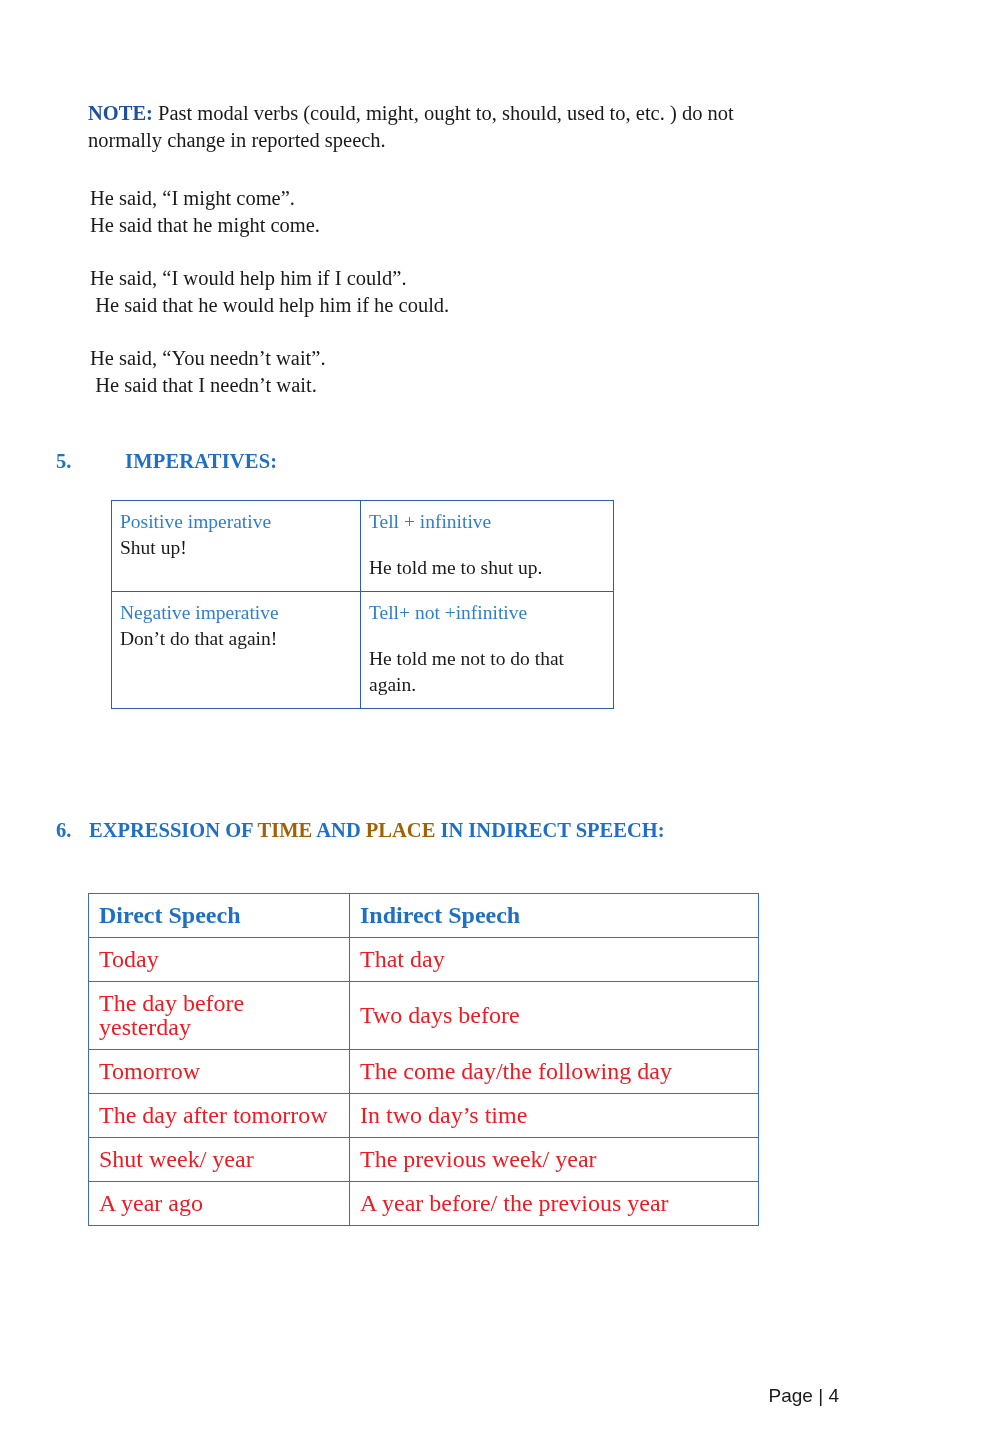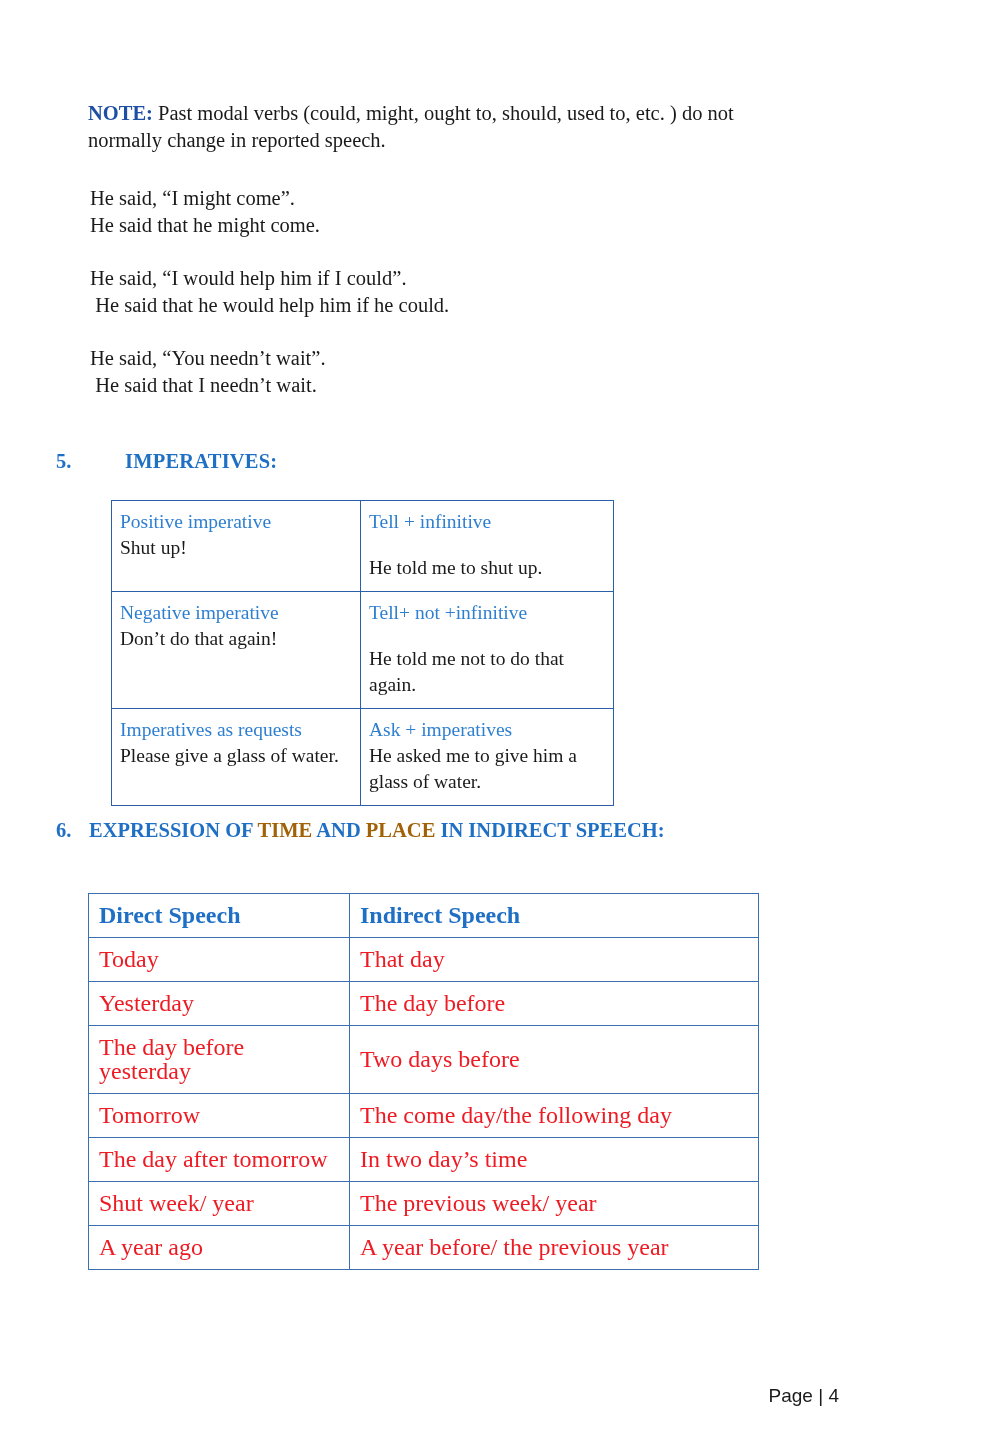--- a/index.html
+++ b/index.html
@@ -182,51 +182,37 @@
         <td class="col1">
           <span class="blue-head">Negative imperative</span>
           <span class="blk">Don’t do that again!</span>
         </td>
         <td class="col2">
           <span class="blue-head">Tell+ not +infinitive</span>
           <span class="spacer-line"></span>
           <span class="blk">He told me not to do that again.</span>
         </td>
       </tr>
-      <tr>
-        <td class="col1">
-          <span class="blue-head">Imperatives as requests</span>
-          <span class="blk">Please give a glass of water.</span>
-        </td>
-        <td class="col2">
-          <span class="blue-head">Ask + imperatives</span>
-          <span class="blk">He asked me to give him a glass of water.</span>
-        </td>
-      </tr>
     </tbody>
   </table>
 
   <div class="section-num" id="time-num">6.</div>
   <div class="section-head" id="time-title"><span>EXPRESSION OF </span><span class="ital-red">TIME</span><span> AND </span><span class="ital-red">PLACE</span><span> IN INDIRECT SPEECH:</span></div>
 
   <table class="time-table">
     <tbody>
       <tr>
         <td class="tcol1 hdr">Direct Speech</td>
         <td class="tcol2 hdr">Indirect Speech</td>
       </tr>
       <tr>
         <td class="tcol1">Today</td>
         <td class="tcol2">That day</td>
       </tr>
       <tr>
-        <td class="tcol1">Yesterday</td>
-        <td class="tcol2">The day before</td>
-      </tr>
-      <tr>
         <td class="tcol1">The day before yesterday</td>
         <td class="tcol2">Two days before</td>
       </tr>
       <tr>
         <td class="tcol1">Tomorrow</td>
         <td class="tcol2">The come day/the following day</td>
       </tr>
       <tr>
         <td class="tcol1">The day after tomorrow</td>
         <td class="tcol2">In two day’s time</td>

